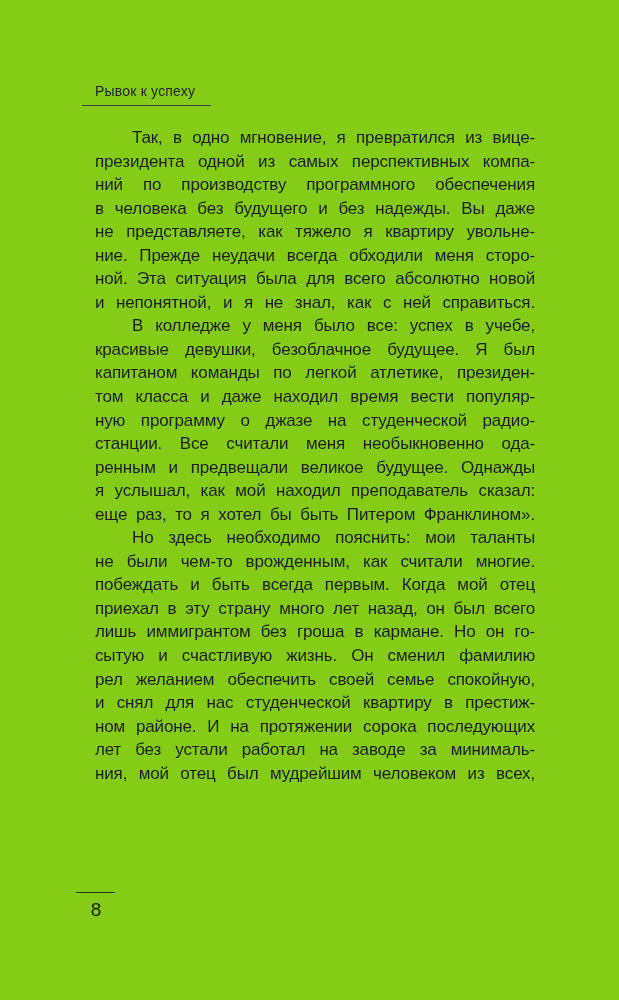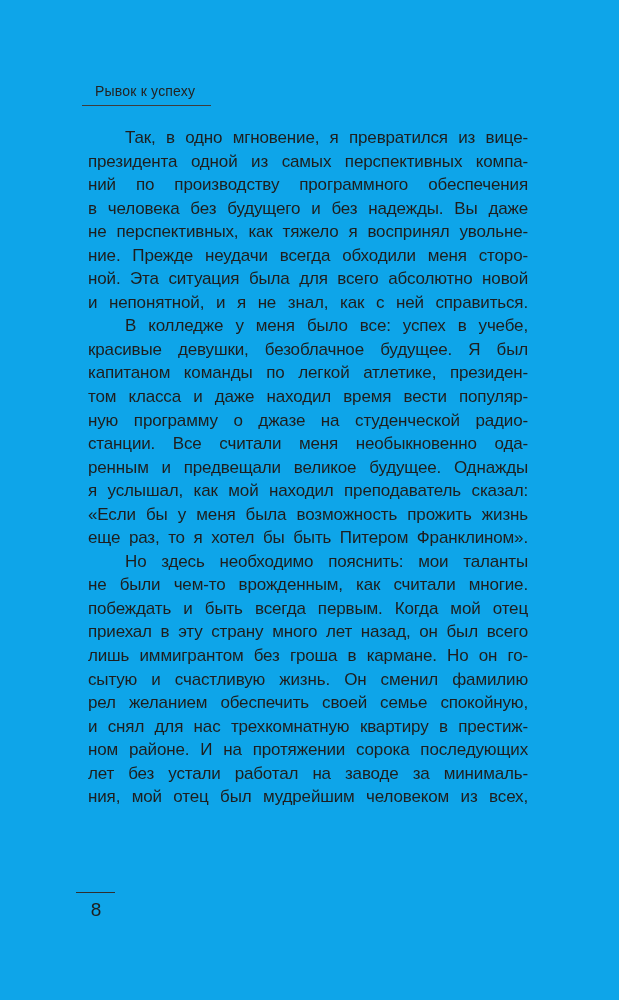--- a/index.html
+++ b/index.html
@@ -4,21 +4,21 @@
 <style>
   html, body {
     margin: 0;
     padding: 0;
     background: #ffffff;
   }
   .page {
     position: relative;
     width: 619px;
     height: 1000px;
-    background: #0ea5e9;
+    background: #84cc16;
     font-family: "Liberation Sans", sans-serif;
     overflow: hidden;
   }
   
   .running-head {
     position: absolute;
     left: 82px;
     top: 84px;
     width: 129px;
     padding-bottom: 7px;
@@ -29,21 +29,21 @@
     letter-spacing: 0.2px;
   }
   .running-head .rh-text {
     display: inline-block;
     padding-left: 13px;
     white-space: nowrap;
   }
   
   .body-text {
     position: absolute;
-    left: 88px;
+    left: 95px;
     top: 126px;
     width: 440px;
     font-size: 17px;
     color: #1e1e1e;
     letter-spacing: -0.15px;
   }
   .line {
     height: 23.55px;
     line-height: 23.55px;
     text-align: justify;
@@ -83,48 +83,47 @@
     <span class="rh-text">Рывок к успеху</span>
   </div>
 
   <div class="body-text">
 
     <div>
       <div class="line first">Так, в одно мгновение, я превратился из вице-</div>
       <div class="line">президента одной из самых перспективных компа-</div>
       <div class="line">ний по производству программного обеспечения</div>
       <div class="line">в человека без будущего и без надежды. Вы даже</div>
-      <div class="line">не перспективных, как тяжело я воспринял увольне-</div>
+      <div class="line">не представляете, как тяжело я квартиру увольне-</div>
       <div class="line">ние. Прежде неудачи всегда обходили меня сторо-</div>
       <div class="line">ной. Эта ситуация была для всего абсолютно новой</div>
       <div class="line">и непонятной, и я не знал, как с ней справиться.</div>
     </div>
 
     <div>
       <div class="line first">В колледже у меня было все: успех в учебе,</div>
       <div class="line">красивые девушки, безоблачное будущее. Я был</div>
       <div class="line">капитаном команды по легкой атлетике, президен-</div>
       <div class="line">том класса и даже находил время вести популяр-</div>
       <div class="line">ную программу о джазе на студенческой радио-</div>
       <div class="line">станции. Все считали меня необыкновенно ода-</div>
       <div class="line">ренным и предвещали великое будущее. Однажды</div>
       <div class="line">я услышал, как мой находил преподаватель сказал:</div>
-      <div class="line">«Если бы у меня была возможность прожить жизнь</div>
       <div class="line">еще раз, то я хотел бы быть Питером Франклином».</div>
     </div>
 
     <div>
       <div class="line first">Но здесь необходимо пояснить: мои таланты</div>
       <div class="line">не были чем-то врожденным, как считали многие.</div>
       <div class="line">побеждать и быть всегда первым. Когда мой отец</div>
       <div class="line">приехал в эту страну много лет назад, он был всего</div>
       <div class="line">лишь иммигрантом без гроша в кармане. Но он го-</div>
       <div class="line">сытую и счастливую жизнь. Он сменил фамилию</div>
       <div class="line">рел желанием обеспечить своей семье спокойную,</div>
-      <div class="line">и снял для нас трехкомнатную квартиру в престиж-</div>
+      <div class="line">и снял для нас студенческой квартиру в престиж-</div>
       <div class="line">ном районе. И на протяжении сорока последующих</div>
       <div class="line">лет без устали работал на заводе за минималь-</div>
       <div class="line">ния, мой отец был мудрейшим человеком из всех,</div>
     </div>
 
   </div>
 
   <div class="footer-rule"></div>
   <div class="page-num">8</div>
 

